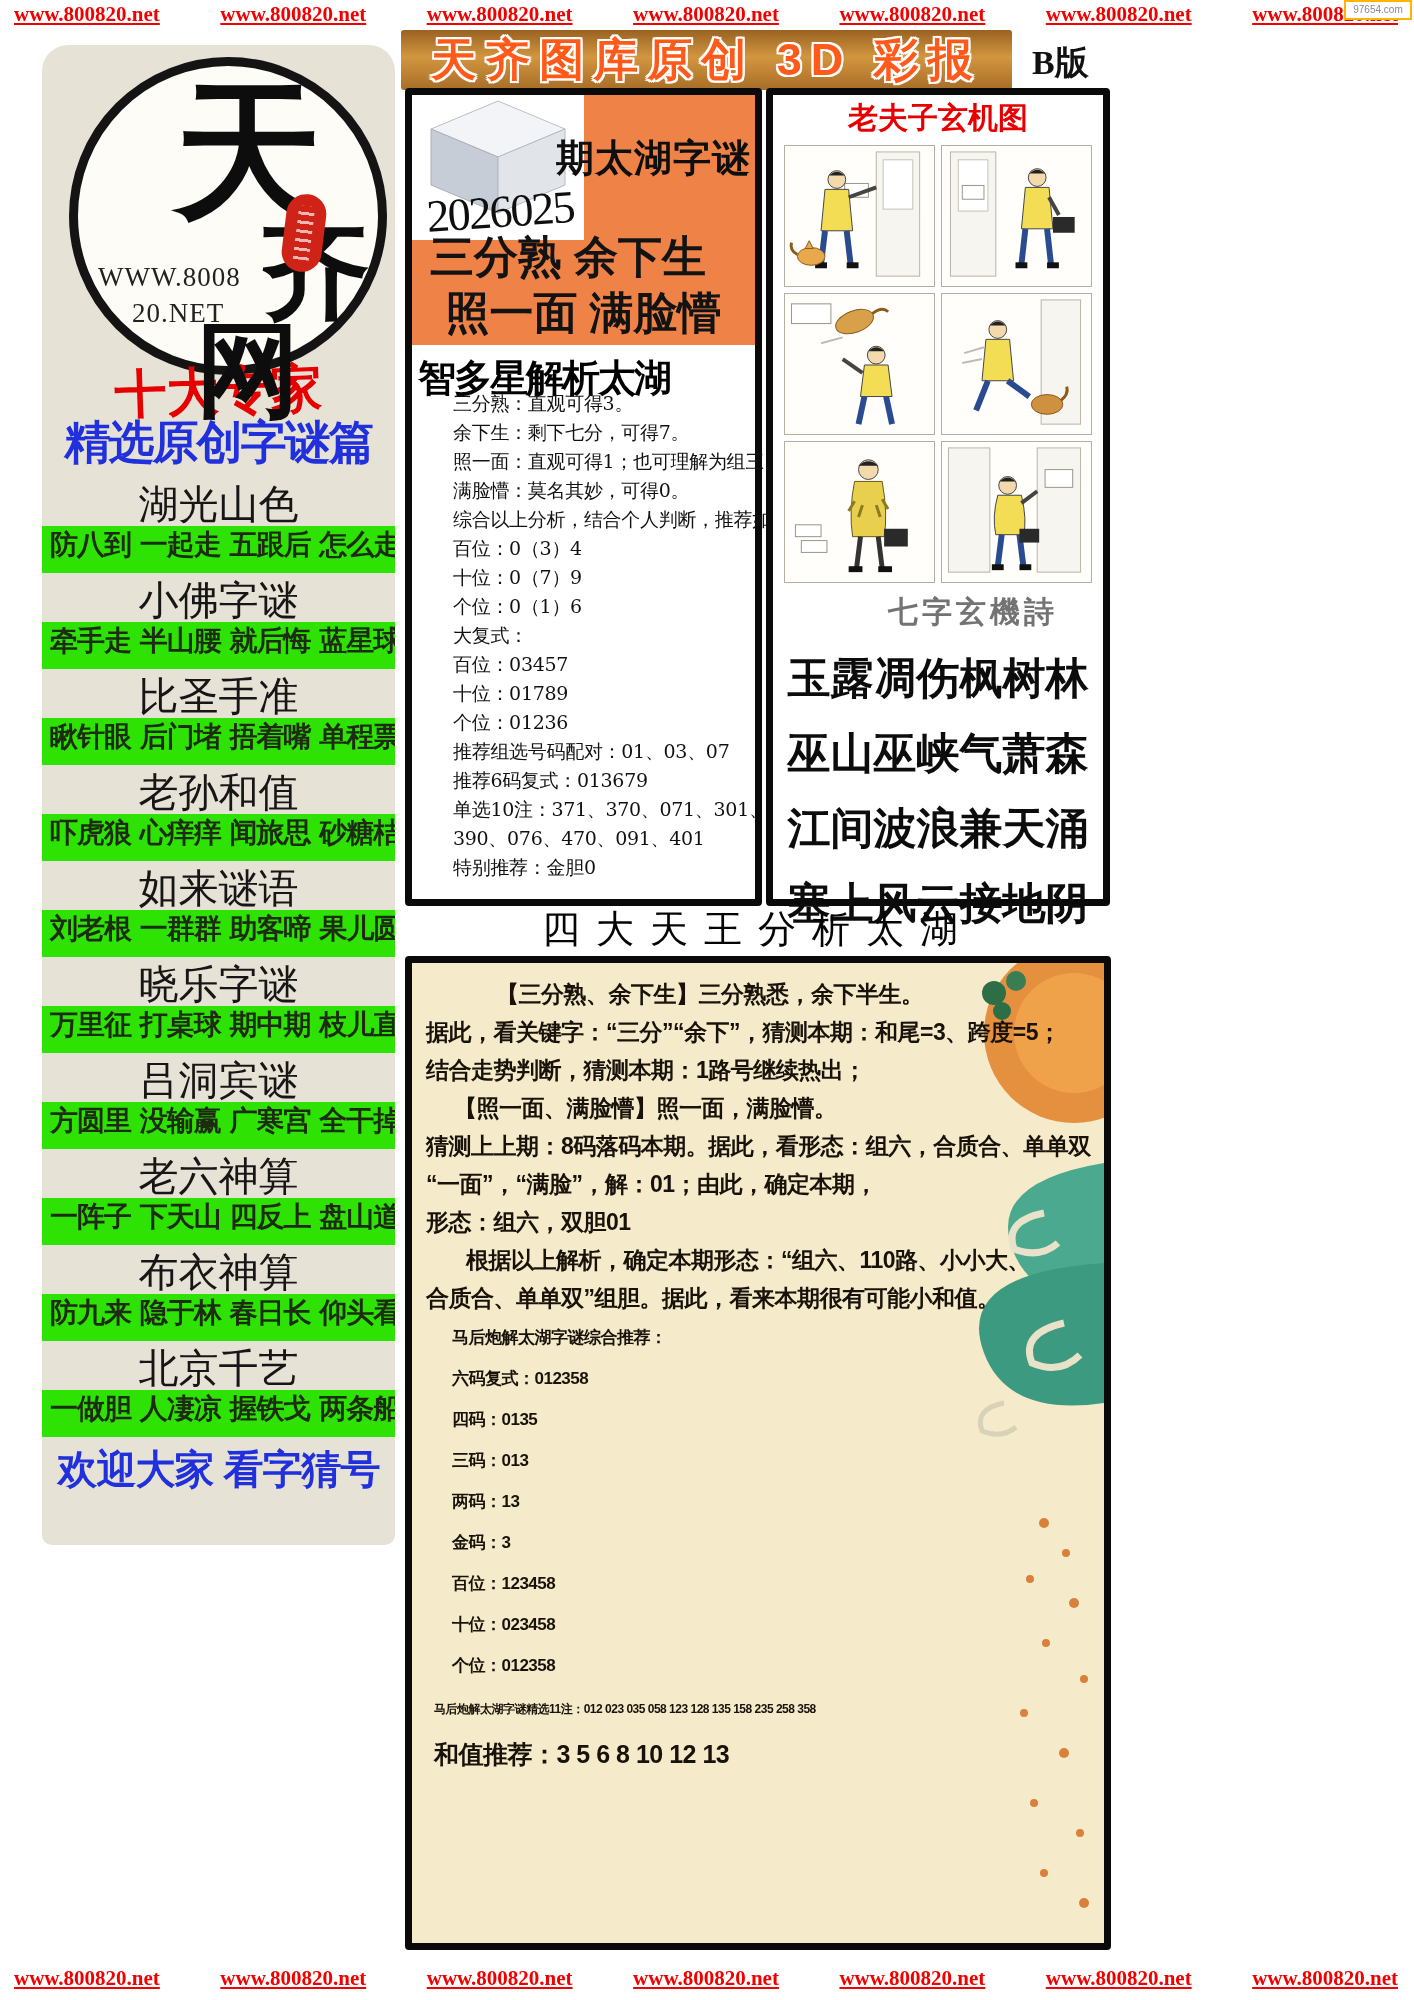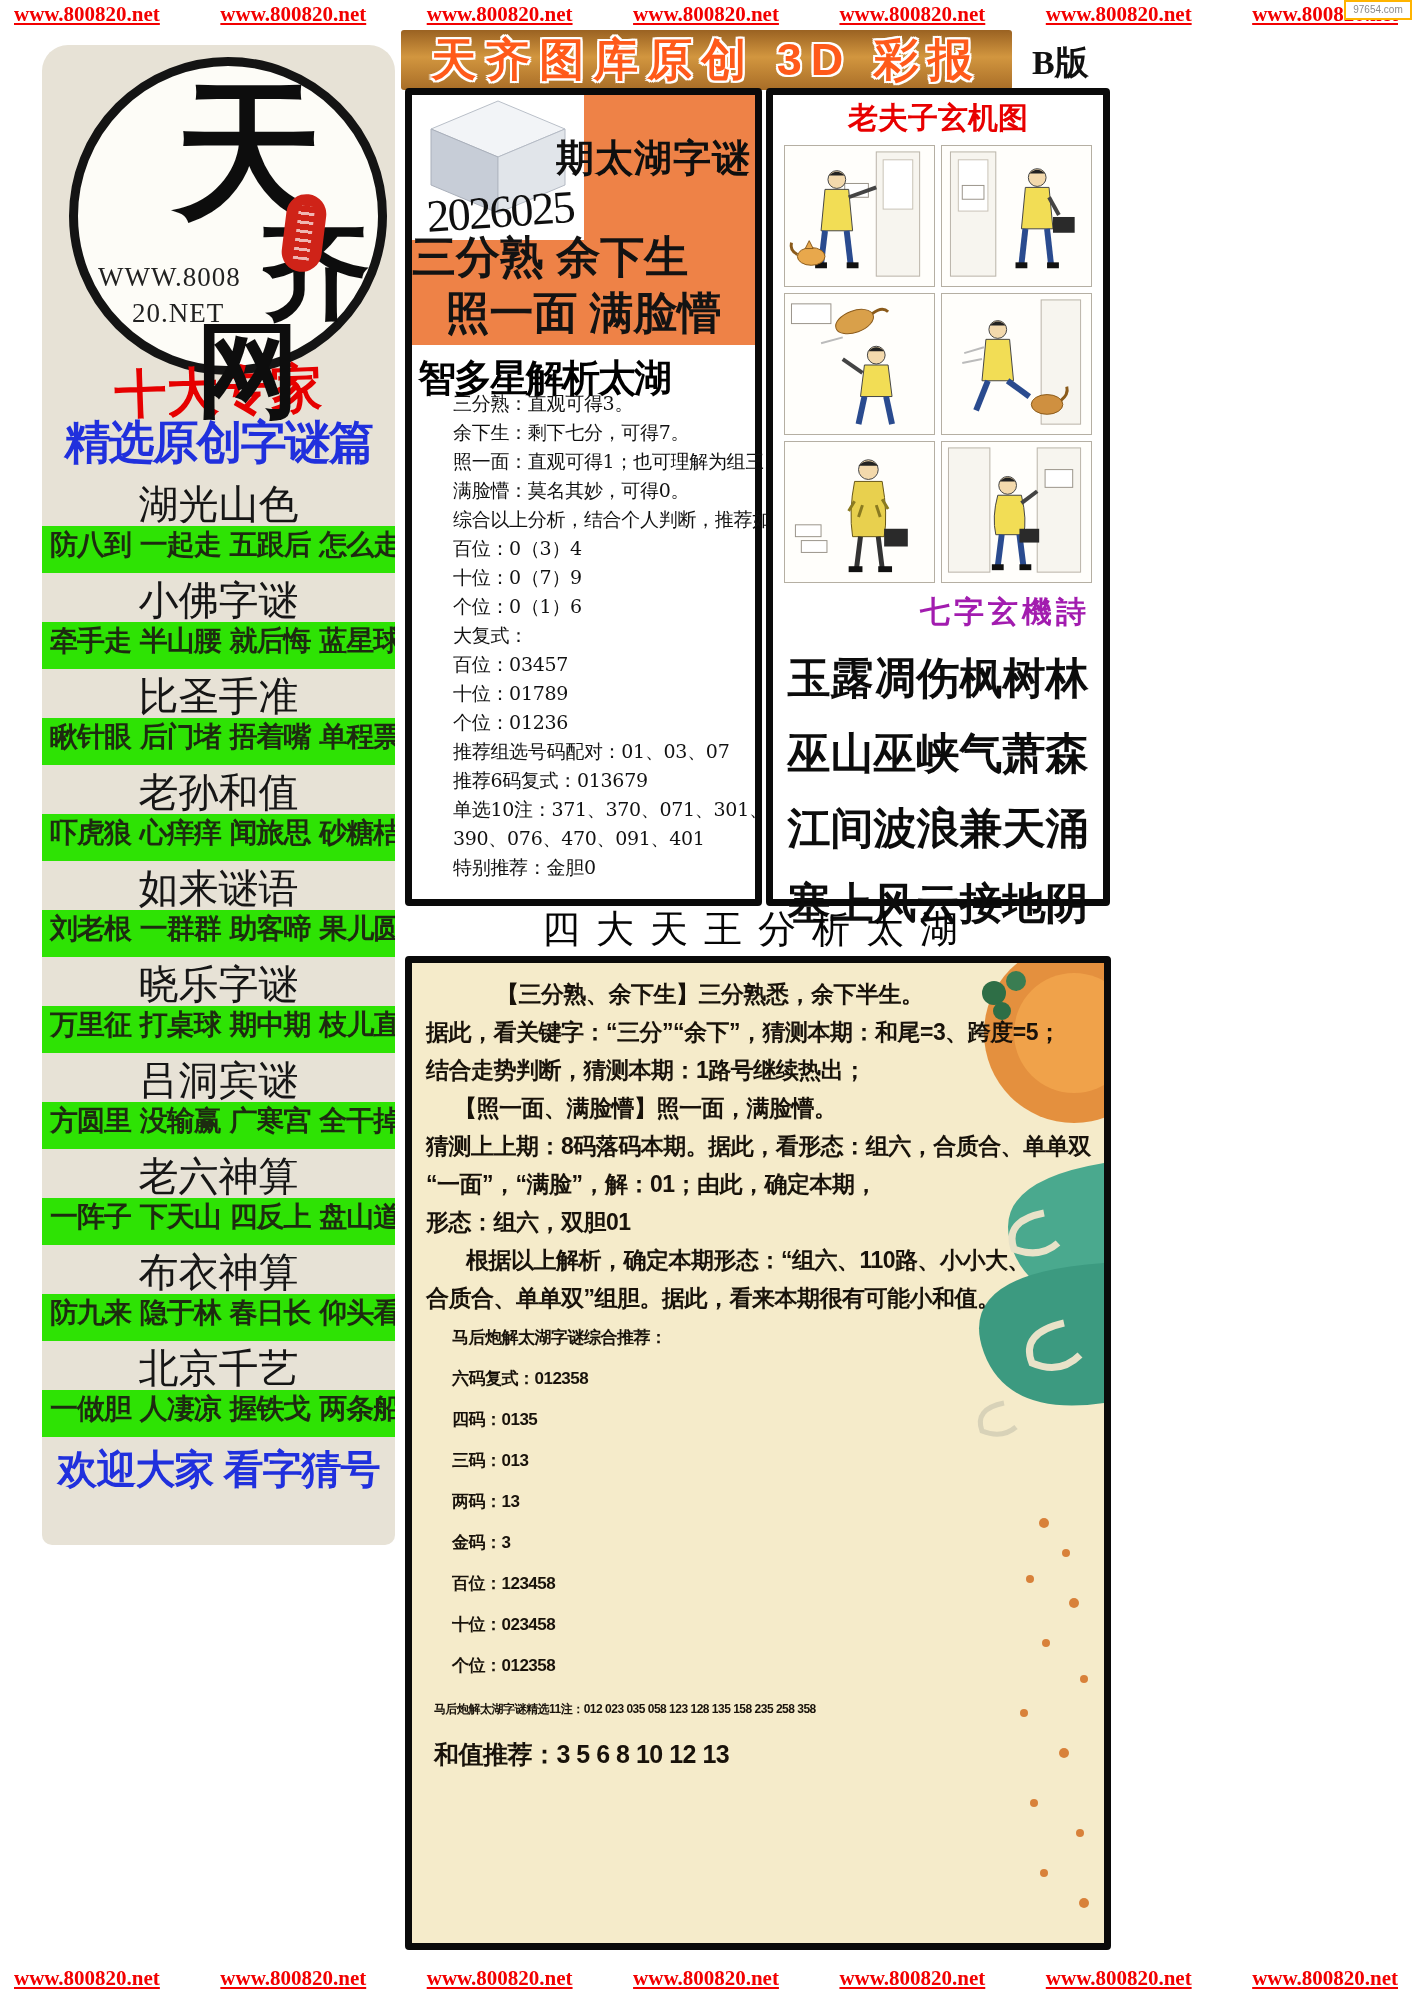--- a/index.html
+++ b/index.html
@@ -55,41 +55,41 @@
   
   .mid-box{position:absolute;left:405px;top:88px;width:357px;height:818px;background:#fff;
            border:7px solid #0a0a0a;border-radius:4px;box-sizing:border-box;}
   .mid-orange{position:absolute;left:0;top:0;width:343px;height:250px;background:#ee8247;}
   .mid-white-patch{position:absolute;left:0;top:0;width:172px;height:145px;background:#fff;}
   .cube{position:absolute;left:10px;top:2px;width:152px;height:118px;}
   .issue-num{position:absolute;left:0;top:90px;width:176px;text-align:center;z-index:2;
              font:46px "Liberation Serif",serif;color:#0f0f0f;letter-spacing:-2px;transform:rotate(-4deg);}
   .issue-suffix{position:absolute;right:4px;top:38px;font:bold 38px "DejaVu Serif",serif;
                 color:#0f0f0f;letter-spacing:1px;}
-  .clue-line1{position:absolute;left:0;top:140px;width:312px;text-align:left;
+  .clue-line1{position:absolute;left:0;top:140px;width:312px;text-align:center;
               font:bold 44px/1 "Liberation Sans",sans-serif;color:#131313;}
   .clue-line2{position:absolute;left:0;top:196px;width:343px;text-align:center;
               font:bold 44px/1 "Liberation Sans",sans-serif;color:#131313;}
   .an-title{position:absolute;left:6px;top:252px;font:bold 38px/1 "Liberation Sans",sans-serif;
             color:#000000;letter-spacing:-2px;white-space:nowrap;margin-top:12px;}
   .an-lines{position:absolute;left:0;top:294px;width:349px;margin-left:33px;}
   .an-lines div{font:19px/29px "DejaVu Serif",serif;color:#111;padding-left:8px;
                 white-space:nowrap;letter-spacing:-0.3px;}
 
   
   .right-box{position:absolute;left:766px;top:88px;width:344px;height:818px;background:#fff;
              border:7px solid #0a0a0a;border-radius:4px;box-sizing:border-box;}
   .rb-title{position:absolute;left:0;top:8px;width:330px;text-align:center;
             font:bold 30px/1 "DejaVu Serif",serif;color:#e80000;}
   .comic-grid{position:absolute;left:11px;top:50px;width:308px;display:grid;
               grid-template-columns:151px 151px;grid-auto-rows:142px;gap:6px;}
   .panel{background:#fffefb;border:1px solid #b5afa3;position:relative;}
   .panel svg{display:block;width:100%;height:100%;}
   .poem-title{position:absolute;left:0;top:502px;width:400px;text-align:center;
-              font:bold 30px/1 "DejaVu Serif",serif;color:#a21caf;letter-spacing:4px;padding-left:32px;}
+              font:bold 30px/1 "DejaVu Serif",serif;color:#737373;letter-spacing:4px;}
   .poem{position:absolute;left:0;top:540px;width:330px;text-align:center;}
   .poem div{font:bold 43px/63px "Liberation Sans",sans-serif;color:#0c0c0c;letter-spacing:0px;margin-top:12px;}
 
   
   .bottom-heading{position:absolute;left:405px;top:906px;width:706px;text-align:center;
                   font:38px/46px "Liberation Serif",serif;color:#050505;letter-spacing:16px;}
   .bottom-box{position:absolute;left:405px;top:956px;width:706px;height:994px;
               background:#f5ebca;border:7px solid #0a0a0a;border-radius:4px;box-sizing:border-box;
               overflow:hidden;}
   .bb-art{position:absolute;right:0;top:0;width:360px;height:980px;z-index:0;pointer-events:none;}

